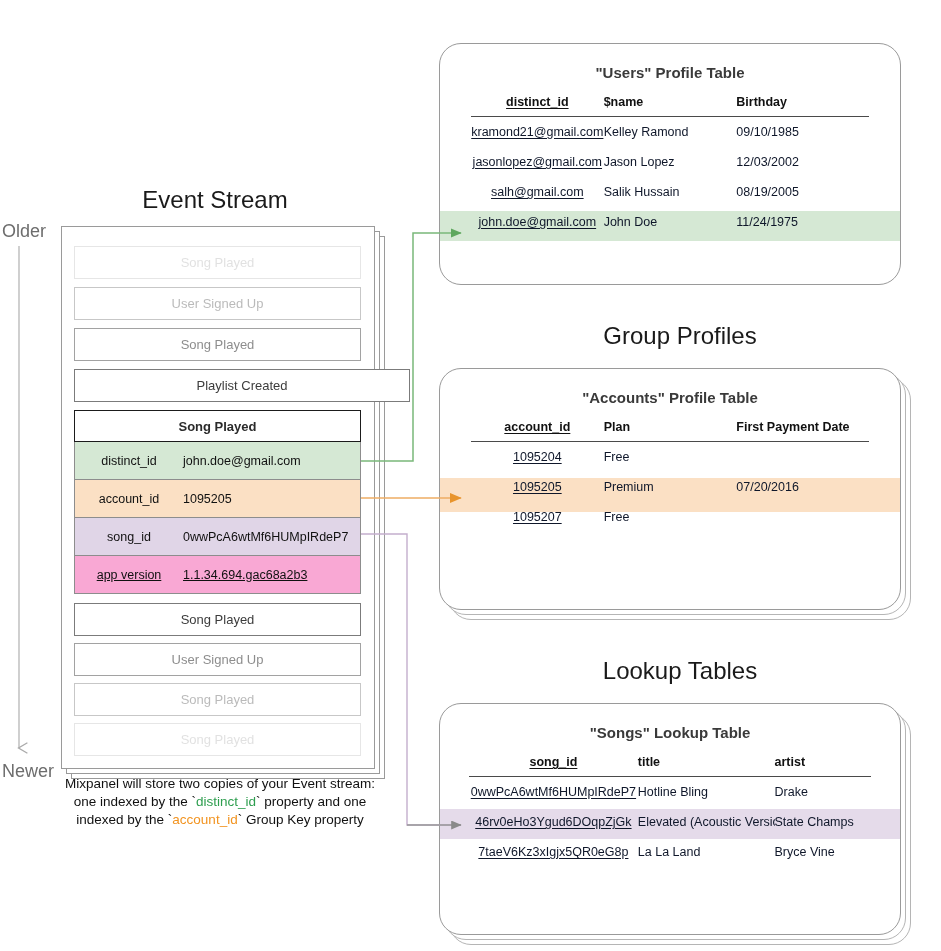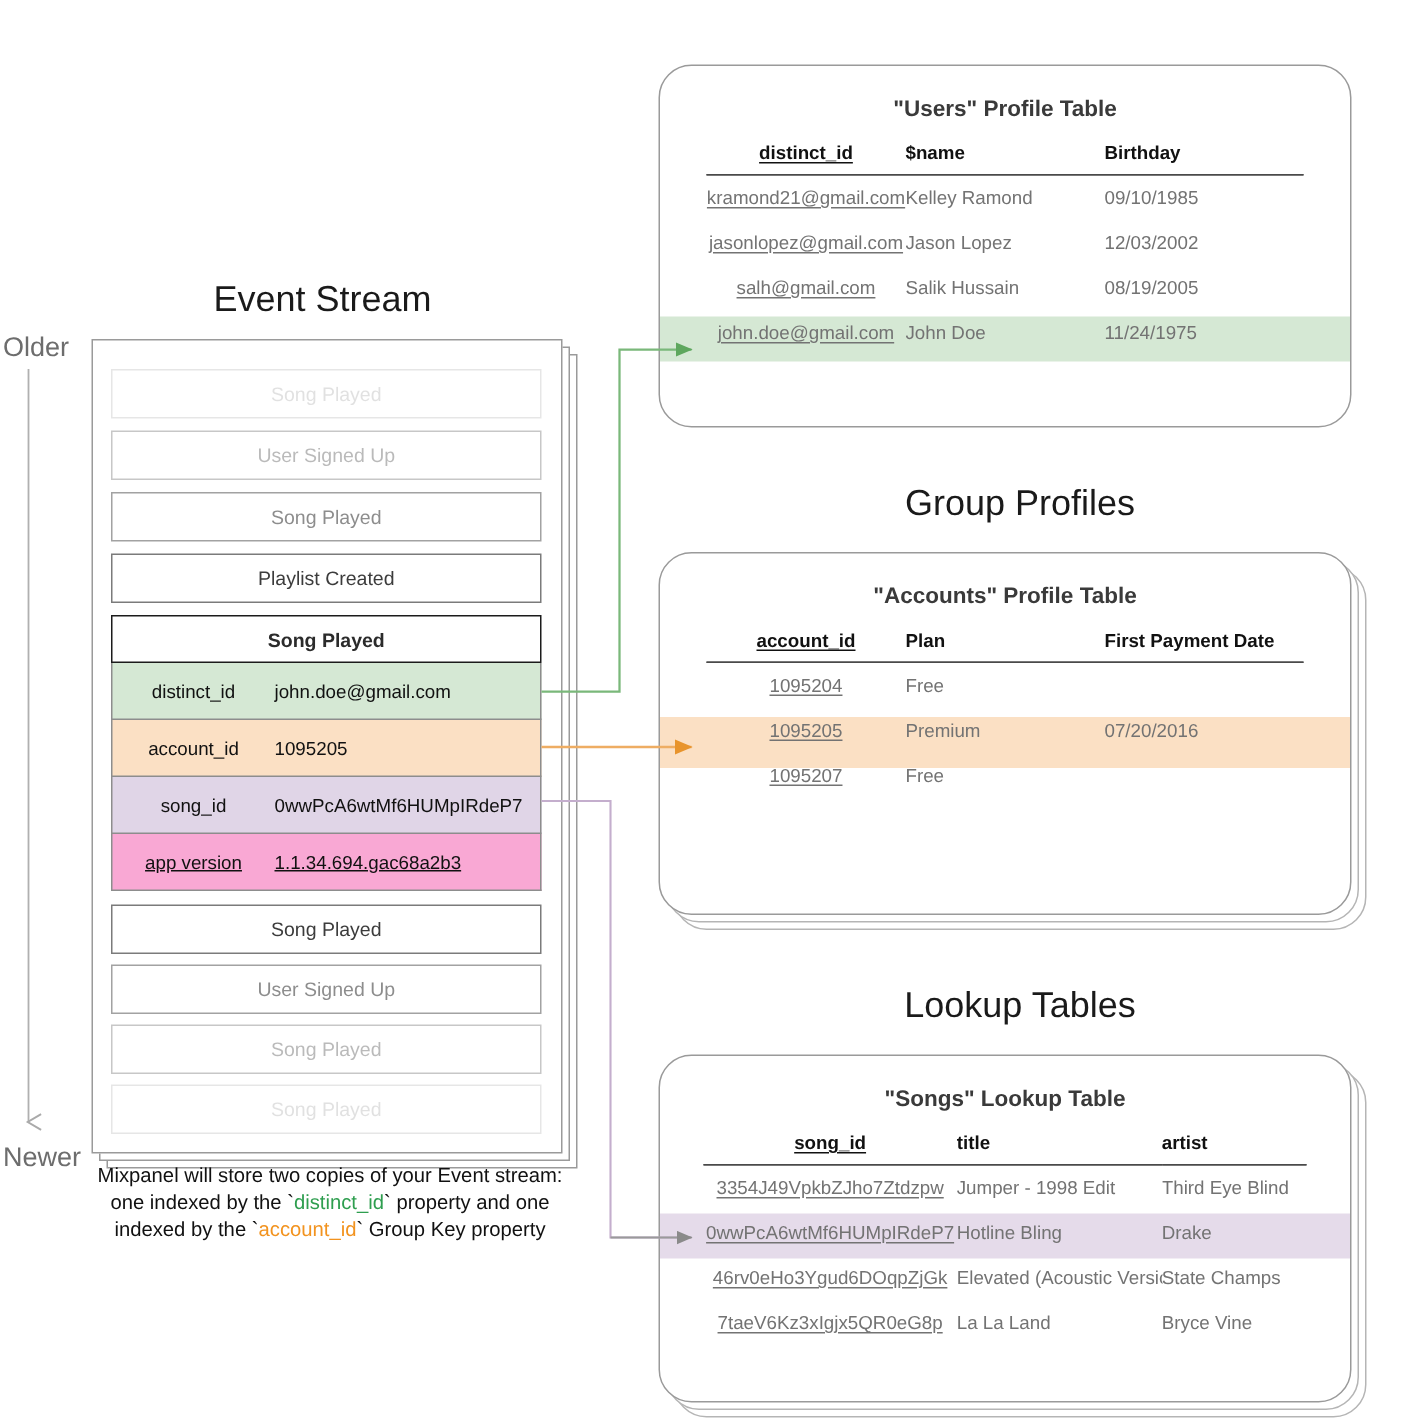--- a/index.html
+++ b/index.html
@@ -64,21 +64,21 @@
     text-align:left;
     white-space:nowrap;
   }
   table.ptbl th.c0{text-align:center;}
   table.ptbl th span.u{
     text-decoration:underline;
     text-underline-offset:2px;
   }
   table.ptbl td{
     font-size:12.5px;
-    color:#737373;
+    color:#0f172a;
     height:30px;
     padding:0;
     text-align:left;
     white-space:nowrap;
     overflow:hidden;
   }
   table.ptbl td.c0{
     text-align:center;
   }
   table.ptbl td.c0 span{
@@ -173,21 +173,21 @@
   <div class="axis-label" style="left:2px;top:221px;">Older</div>
   <div class="axis-label" style="left:2px;top:761px;">Newer</div>
 
   <div class="es-outer" style="left:71px;top:236px;width:314px;height:543px;z-index:0;"></div>
   <div class="es-outer" style="left:66px;top:231px;width:314px;height:543px;z-index:1;"></div>
   <div class="es-outer" style="left:61px;top:226px;width:314px;height:543px;z-index:2;"></div>
 
   <div class="ev f1" style="left:74px;top:246px;width:287px;height:33px;z-index:3;">Song Played</div>
   <div class="ev f2" style="left:74px;top:287px;width:287px;height:33px;z-index:3;">User Signed Up</div>
   <div class="ev f3" style="left:74px;top:328px;width:287px;height:33px;z-index:3;">Song Played</div>
-  <div class="ev f4" style="left:74px;top:369px;width:287px;height:33px;z-index:3;">Playlist Created</div>
+  <div class="ev f4" style="left:74px;top:369px;width:336px;height:33px;z-index:3;">Playlist Created</div>
 
   <div class="ecard" style="left:74px;top:410px;width:287px;">
     <div class="hdr">Song Played</div>
     <div class="prow pr-green">
       <span class="k">distinct_id</span>
       <span class="v">john.doe@gmail.com</span>
     </div>
     <div class="prow pr-orange">
       <span class="k">account_id</span>
       <span class="v">1095205</span>
@@ -299,25 +299,20 @@
             <col style="width:24%">
           </colgroup>
         <thead>
           <tr>
             <th class="c0"><span class="u">song_id</span></th>
             <th>title</th>
             <th>artist</th>
           </tr>
         </thead>
         <tbody>
-          <tr>
-            <td class="c0"><span>3354J49VpkbZJho7Ztdzpw</span></td>
-            <td>Jumper - 1998 Edit</td>
-            <td>Third Eye Blind</td>
-          </tr>
           <tr>
             <td class="c0"><span>0wwPcA6wtMf6HUMpIRdeP7</span></td>
             <td>Hotline Bling</td>
             <td>Drake</td>
           </tr>
           <tr>
             <td class="c0"><span>46rv0eHo3Ygud6DOqpZjGk</span></td>
             <td>Elevated (Acoustic Version)</td>
             <td>State Champs</td>
           </tr>

